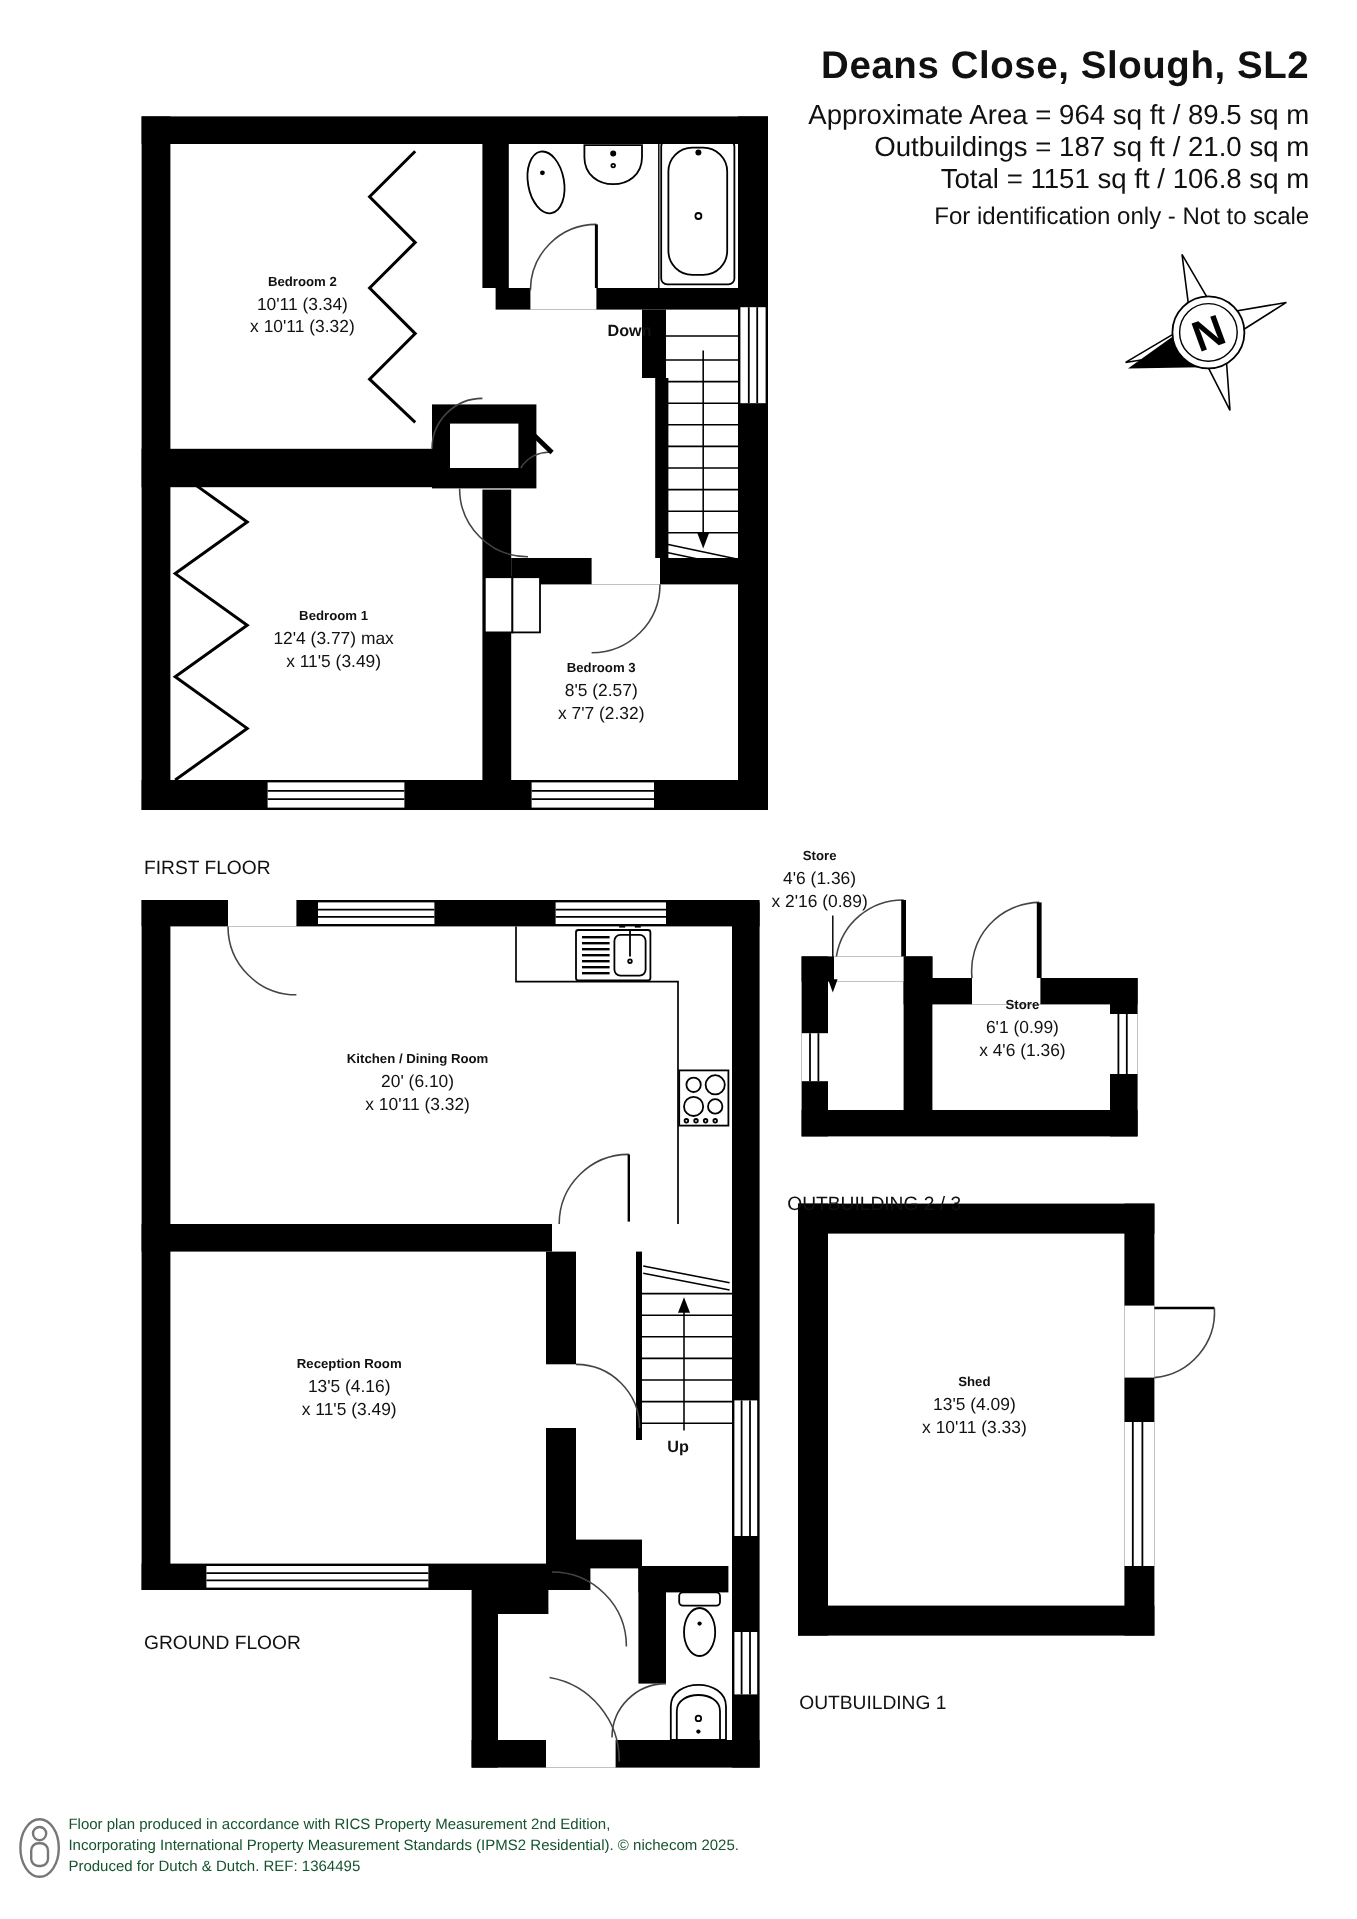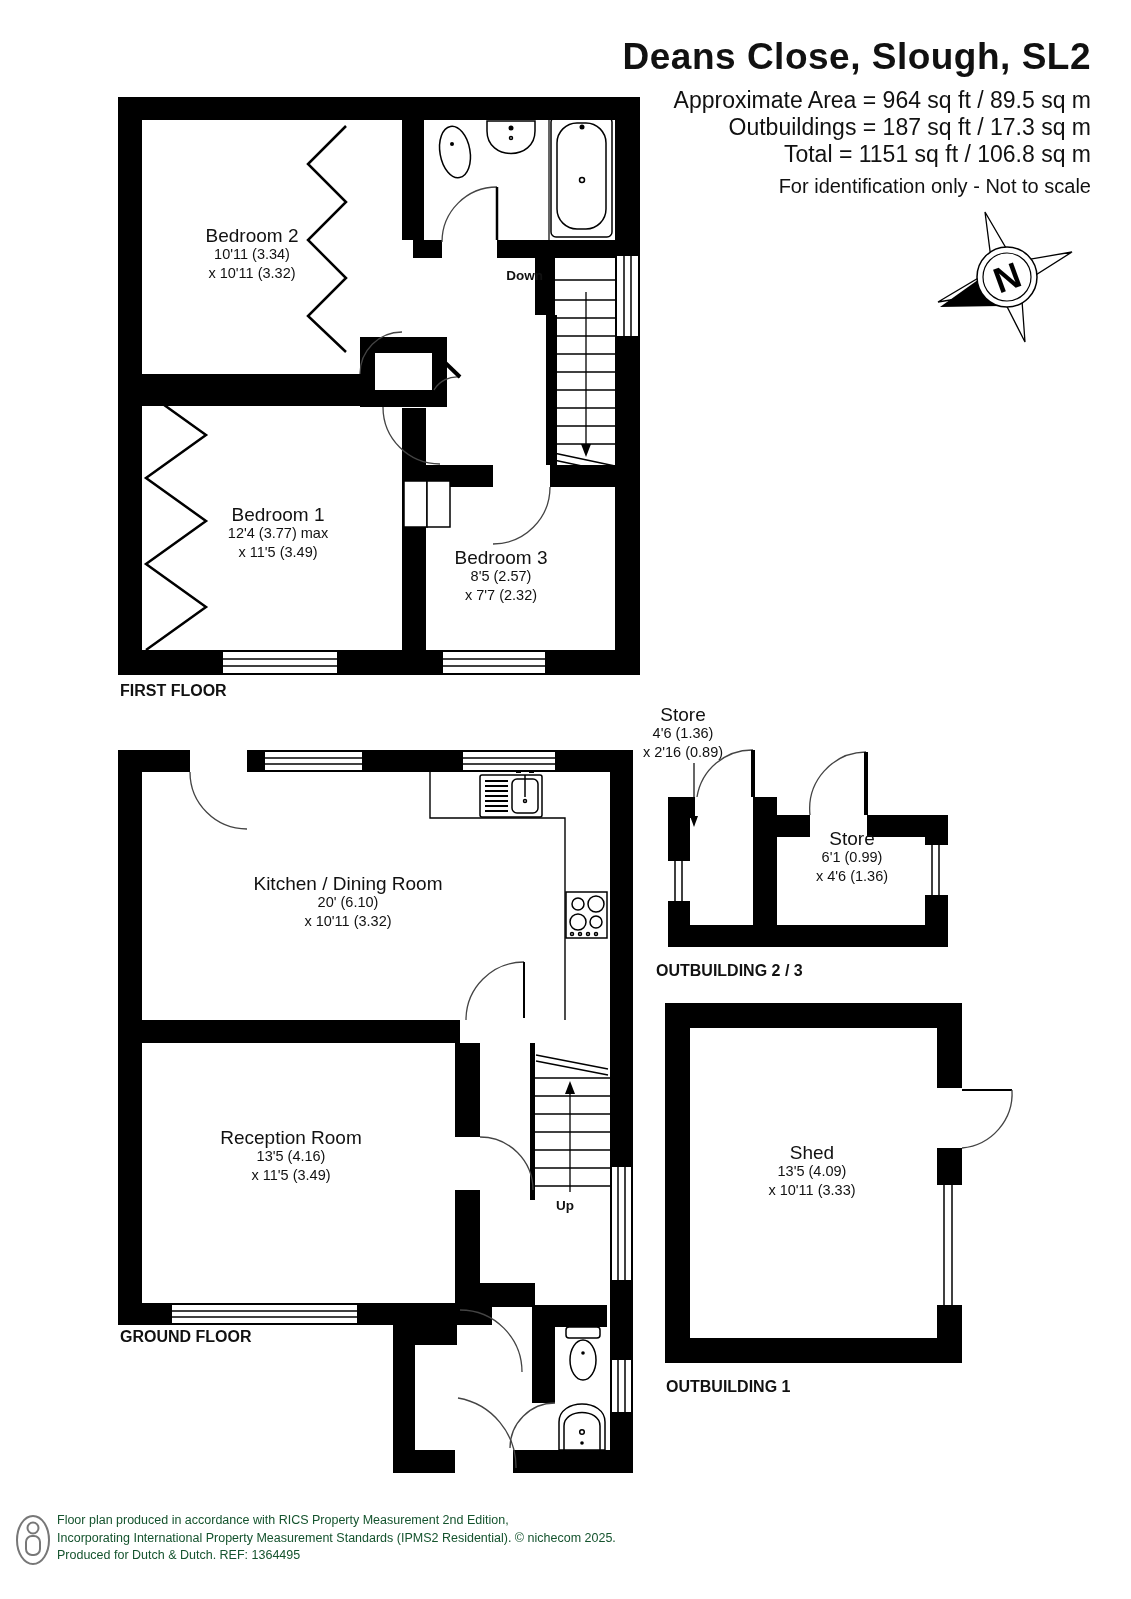--- a/index.html
+++ b/index.html
@@ -1,26 +1,26 @@
 <!DOCTYPE html>
 <html><head>
 <meta charset="utf-8">
 <style>
   html,body{margin:0;padding:0;background:#fff;}
   #canvas{position:relative;width:1131px;height:1599px;background:#fff;overflow:hidden;
           font-family:"Liberation Sans", sans-serif;color:#111;}
   #plan-svg{position:absolute;left:0;top:0;}
   .hdr{position:absolute;top:36px;right:40px;text-align:right;}
-  .hdr .title{font-size:37px;font-weight:bold;letter-spacing:0.5px;}
+  .hdr .title{font-size:32px;font-weight:bold;letter-spacing:0.5px;}
   .hdr .area{font-size:23px;line-height:27px;margin-top:9px;}
   .hdr .disc{font-size:20px;margin-top:7px;}
   .room-label{position:absolute;transform:translateX(-50%);text-align:center;
               font-size:14.5px;line-height:19px;white-space:nowrap;}
-  .room-label .rname{font-weight:normal;font-size:19px;}
-  .floor-label{position:absolute;font-weight:bold;font-size:16px;white-space:nowrap;}
+  .room-label .rname{font-weight:bold;font-size:11px;}
+  .floor-label{position:absolute;font-weight:normal;font-size:16px;white-space:nowrap;margin-top:33px;}
   .stair-label{position:absolute;font-weight:bold;font-size:13.5px;white-space:nowrap;}
   .footer{position:absolute;left:57px;top:1512px;font-size:12.5px;line-height:17.5px;
           color:#14532d;white-space:nowrap;}
 </style>
 </head>
 <body>
 
 <div id="canvas">
 
 <svg id="plan-svg" width="1131" height="1599" viewBox="0 0 1131 1599">
@@ -284,21 +284,21 @@
     <ellipse cx="33" cy="1540" rx="16" ry="24"></ellipse>
     <circle cx="33" cy="1528" r="5.5"></circle>
     <rect x="26" y="1536" width="14" height="19" rx="6"></rect>
   </g>
 </svg>
 
   <div class="hdr">
     <div class="title">Deans Close, Slough, SL2</div>
     <div class="area">
       <div>Approximate Area = 964 sq ft / 89.5 sq m</div>
-      <div>Outbuildings = 187 sq ft / 17.3 sq m</div>
+      <div>Outbuildings = 187 sq ft / 21.0 sq m</div>
       <div>Total = 1151 sq ft / 106.8 sq m</div>
     </div>
     <div class="disc">For identification only - Not to scale</div>
   </div>
 
   <div class="room-label" style="left:252px;top:226px">
     <div class="rname">Bedroom 2</div>
     <div>10'11 (3.34)</div>
     <div>x 10'11 (3.32)</div>
   </div>

